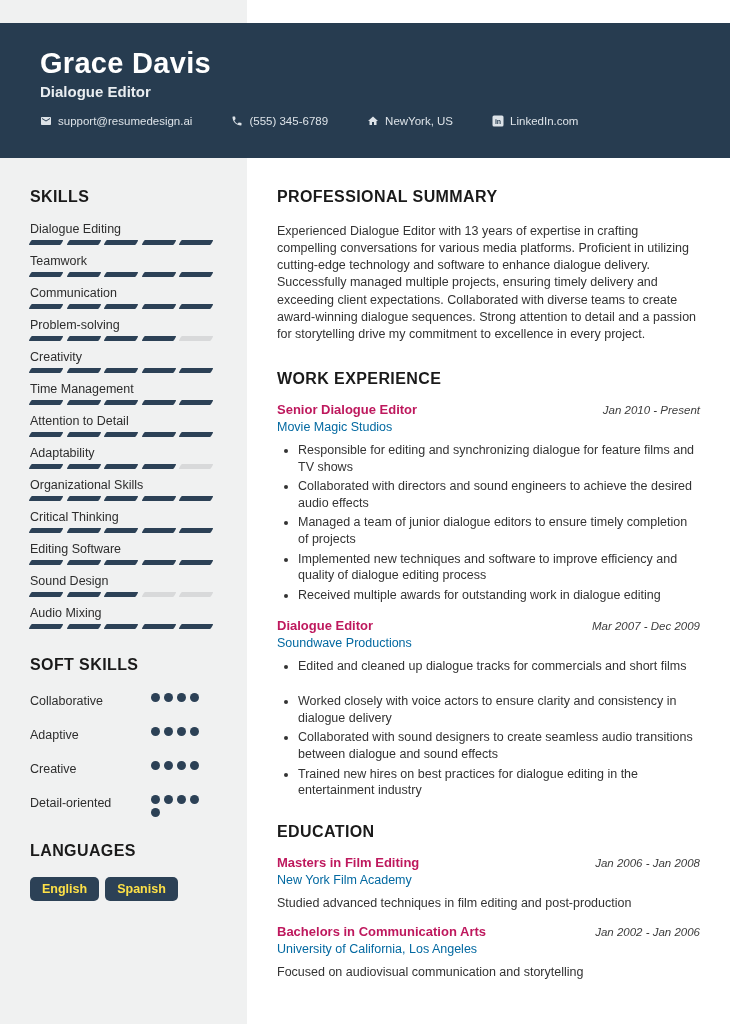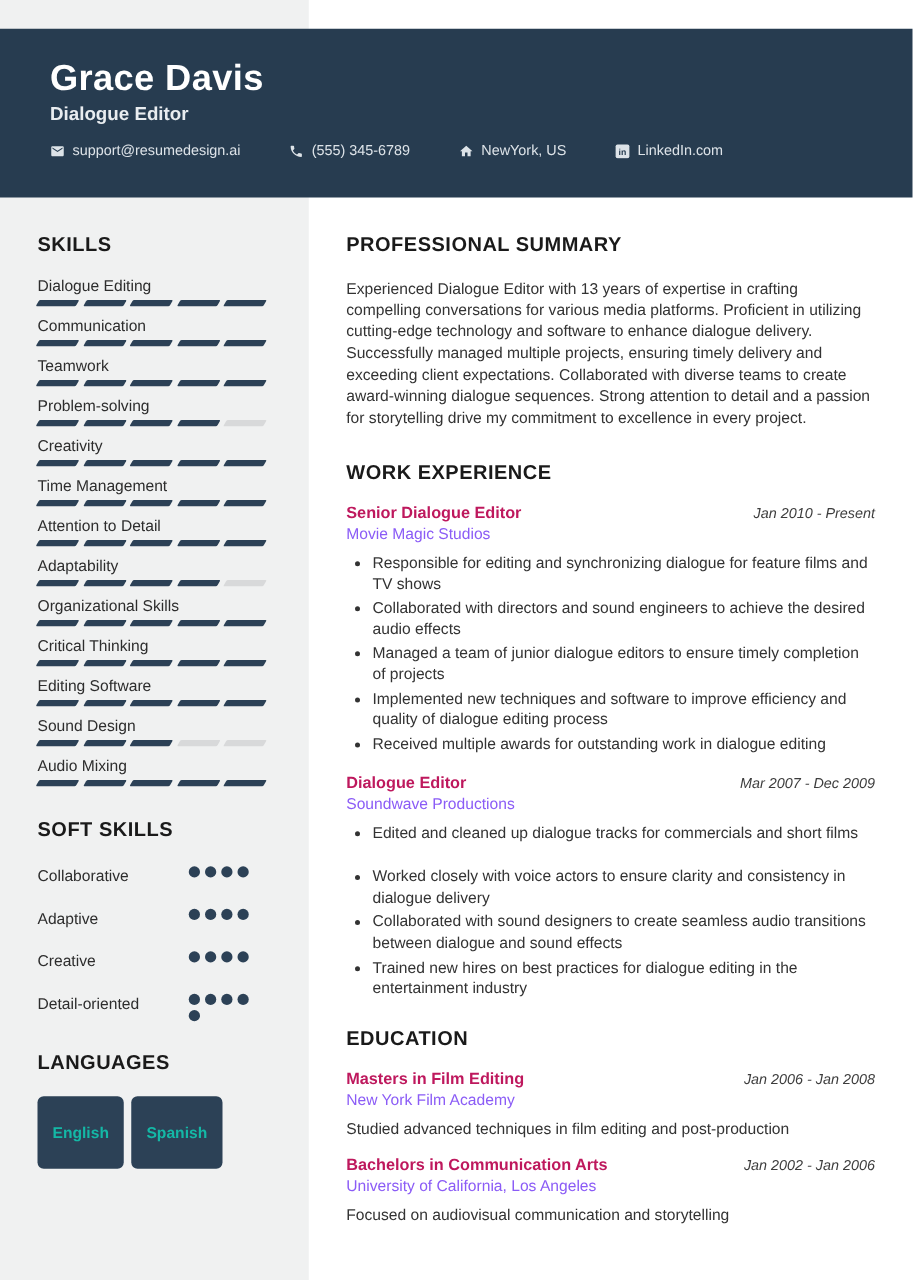--- a/index.html
+++ b/index.html
@@ -34,35 +34,35 @@
   .soft-block { margin-top:27px; }
   .soft-h { margin-bottom:15px; }
   .soft-row { display:flex; align-items:flex-start; margin-bottom:7px;margin-top:19px; }
   .soft-label { font-size:12.5px; color:#2d2d2d; width:121px; flex:none; padding-top:1px; }
   .dots { display:flex; flex-wrap:wrap; gap:4px; width:54px; }
   .dot { width:9px; height:9px; border-radius:50%; background:#2c4156; flex:none; }
 
   .lang-block { margin-top:25px; }
   .lang-h { margin-bottom:17px; }
   .pill {
-    display:inline-block; background:#2c4156; color:#14b8a6; font-size:12.5px; font-weight:bold;
-    padding:22px 12px; border-radius:5px; margin-right:6px;
+    display:inline-block; background:#2c4156; color:#fde047; font-size:12.5px; font-weight:bold;
+    padding:5px 12px; border-radius:5px; margin-right:6px;
   }
 
   
   .main { position:absolute; left:277px; top:188px; width:423px; }
   .summary-text { font-size:12.5px; line-height:1.37; color:#333333; margin-top:17px; }
   .work-block { margin-top:27px; }
   .edu-block { margin-top:24px; }
 
   .job { margin-top:14px; }
   .job-head { display:flex; justify-content:space-between; align-items:baseline; }
   .job-title { font-size:13px; font-weight:bold; color:#be185d; }
   .job-dates { font-size:11.5px; font-style:italic; color:#3d3d3d; flex:none; }
-  .job-company { font-size:12.5px; color:#8b5cf6; margin-top:3px; }
+  .job-company { font-size:12.5px; color:#0369a1; margin-top:3px; }
   ul.bullets { margin:8px 0 0 0; padding-left:21px; }
   ul.bullets li { font-size:12.5px; color:#333333; line-height:1.33; margin-bottom:3px; }
   ul.bullets li.gap-after { margin-bottom:19px; }
 
   .edu { margin-top:14px; }
   .edu-desc { font-size:12.5px; color:#333333; margin-top:9px; }
 </style>
 </head>
 <body>
 
@@ -115,31 +115,31 @@
         <div class="skill-label">Dialogue Editing</div>
         <div class="skill-bar">
           <span class="seg filled"></span>
           <span class="seg filled"></span>
           <span class="seg filled"></span>
           <span class="seg filled"></span>
           <span class="seg filled"></span>
         </div>
       </div>
       <div class="skill-row">
+        <div class="skill-label">Teamwork</div>
+        <div class="skill-bar">
+          <span class="seg filled"></span>
+          <span class="seg filled"></span>
+          <span class="seg filled"></span>
+          <span class="seg filled"></span>
+          <span class="seg filled"></span>
+        </div>
+      </div>
+      <div class="skill-row">
         <div class="skill-label">Communication</div>
-        <div class="skill-bar">
-          <span class="seg filled"></span>
-          <span class="seg filled"></span>
-          <span class="seg filled"></span>
-          <span class="seg filled"></span>
-          <span class="seg filled"></span>
-        </div>
-      </div>
-      <div class="skill-row">
-        <div class="skill-label">Teamwork</div>
         <div class="skill-bar">
           <span class="seg filled"></span>
           <span class="seg filled"></span>
           <span class="seg filled"></span>
           <span class="seg filled"></span>
           <span class="seg filled"></span>
         </div>
       </div>
       <div class="skill-row">
         <div class="skill-label">Problem-solving</div>

